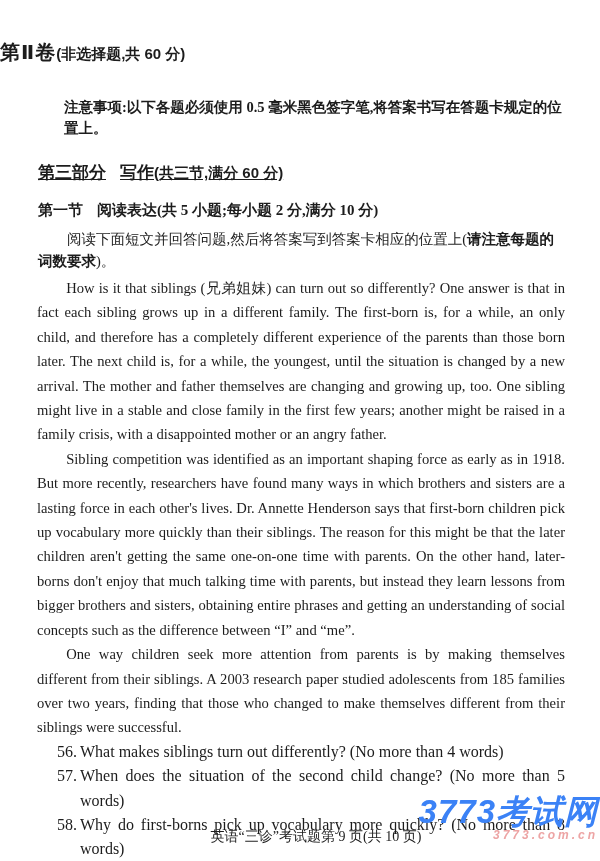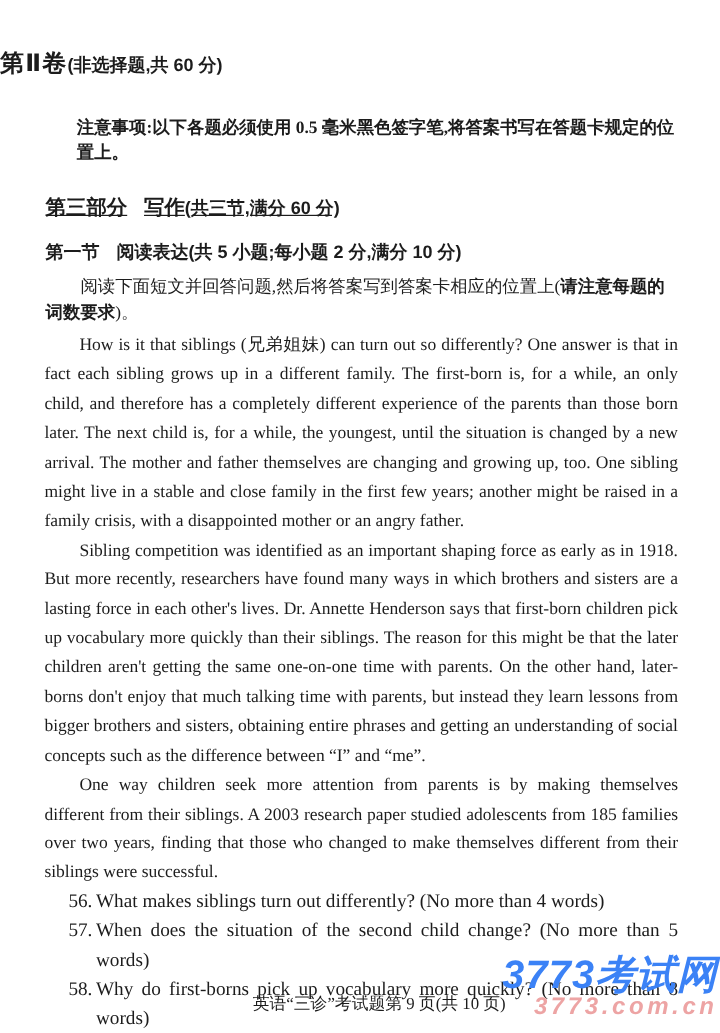--- a/index.html
+++ b/index.html
@@ -35,21 +35,21 @@
   .section-heading {
     margin: 0 36px 17px 38px;
     font-family: "Liberation Sans", "DejaVu Sans", sans-serif;
     font-weight: bold;
     font-size: 17px;
     text-decoration: underline;
   }
   .section-heading .paren { font-size: 15px; }
   .sub-heading {
     margin: 0 36px 8px 38px;
-    font-family: Liberation Sans, sans-serif;
+    font-family: Liberation Serif, serif;
     font-weight: bold;
     font-size: 15px;
   }
   .gap { display: inline-block; width: 14px; }
   
   .instruction {
     margin: 0 36px 4px 38px;
     text-indent: 2em;
     font-size: 14.5px;
     line-height: 22px;
@@ -85,21 +85,21 @@
     font-style: italic;
     line-height: 1;
     pointer-events: none;
   }
   .watermark-main {
     font-size: 33px;
     font-weight: bold;
     letter-spacing: 1px;
   }
   .watermark-sub {
-    font-size: 20px;
+    font-size: 12px;
     font-weight: bold;
     letter-spacing: 3px;
     margin-top: 1px;
   }
   
   .footer {
     position: absolute;
     left: 0;
     width: 100%;
     top: 828px;

